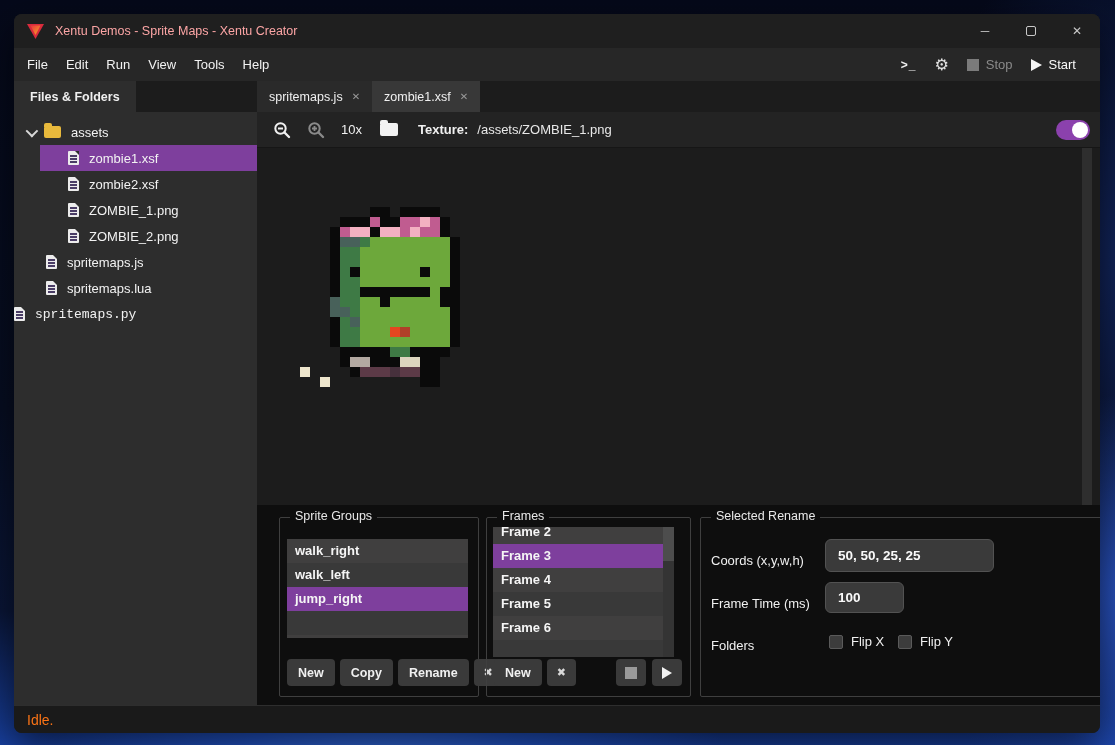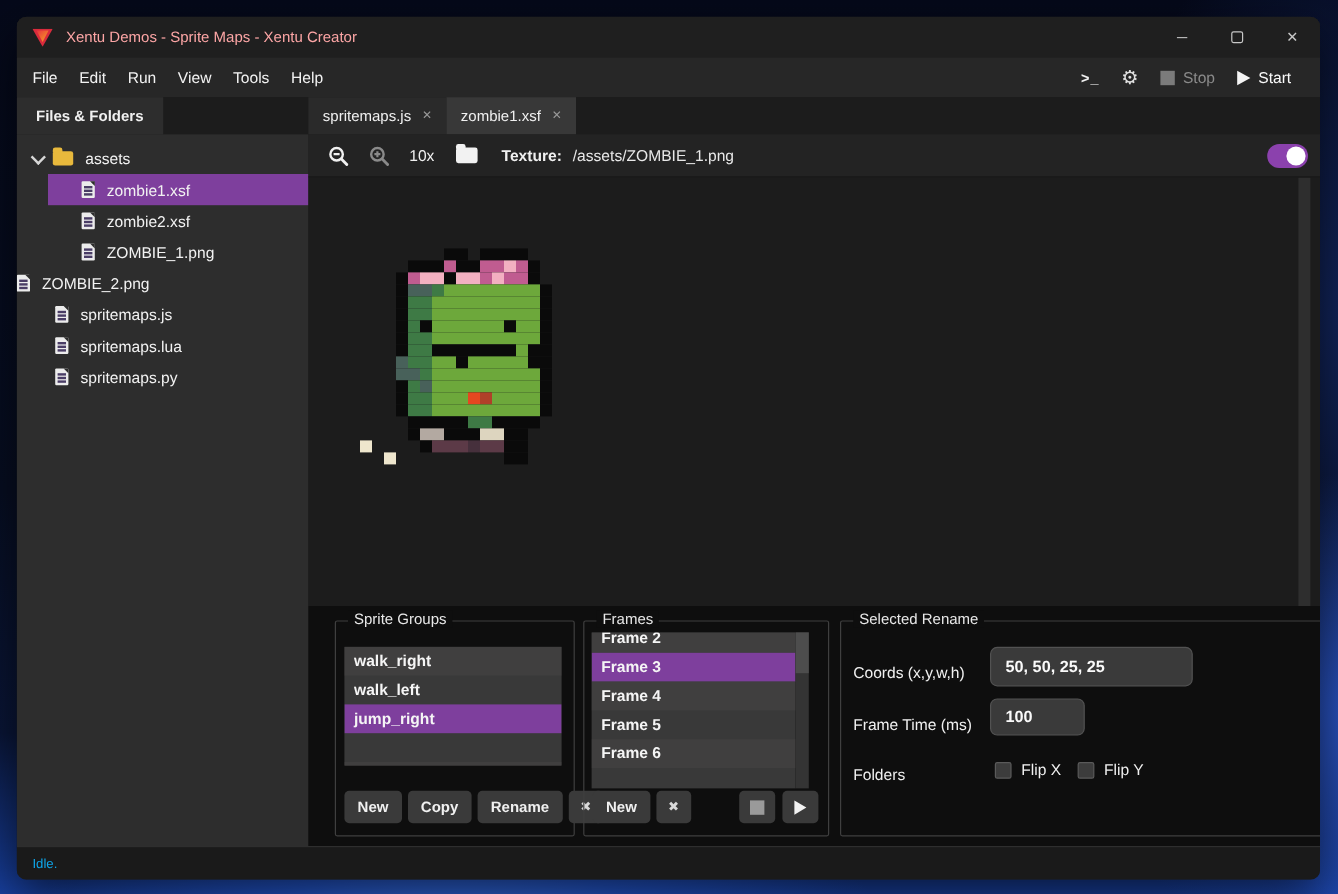--- a/index.html
+++ b/index.html
@@ -92,21 +92,21 @@
   .t-stop { width:12px; height:12px; background:#9a9a9a; }
   .t-play { width:0; height:0; border-left:10px solid #f2f2f2; border-top:6px solid transparent; border-bottom:6px solid transparent; }
   
   .form-label { position:absolute; left:10px; font-size:13px; color:#f0f0f0; }
   .input { position:absolute; background:#3a3a3a; border:1px solid #525252; border-radius:6px; font-weight:bold; font-size:13.5px; color:#fafafa; display:flex; align-items:center; padding-left:12px; }
   .checkbox { width:14px; height:14px; background:#3c3c3c; border:1px solid #5a5a5a; border-radius:2px; }
   .check-group { position:absolute; display:flex; align-items:center; gap:8px; }
   .check-lbl { font-size:13px; }
   
   .statusbar { position:absolute; left:0; bottom:0; right:0; height:28px; background:#1a1a1a; border-top:1px solid #2e2e2e; display:flex; align-items:center; }
-  .status-text { margin-left:13px; font-size:11px; color:#0ea5e9;text-align:center; }
+  .status-text { margin-left:13px; font-size:14px; color:#f97316;text-align:center; }
 </style>
 </head>
 <body>
 
 <div class="window">
 
   <div class="titlebar">
     <svg class="logo" viewBox="0 0 17 15">
       <defs>
           <linearGradient id="lg" x1="0" y1="0" x2="1" y2="1">
@@ -182,33 +182,33 @@
           <span style="margin-left: 10px;">zombie1.xsf</span>
         </div>
         <div class="tree-row" style="padding-left: 54px;">
           <span class="icon-file"></span>
           <span style="margin-left: 10px;">zombie2.xsf</span>
         </div>
         <div class="tree-row" style="padding-left: 54px;">
           <span class="icon-file"></span>
           <span style="margin-left: 10px;">ZOMBIE_1.png</span>
         </div>
-        <div class="tree-row" style="">
+        <div class="tree-row" style="padding-left: 54px;">
           <span class="icon-file"></span>
           <span style="margin-left: 10px;">ZOMBIE_2.png</span>
         </div>
         <div class="tree-row" style="padding-left: 32px;">
           <span class="icon-file"></span>
           <span style="margin-left: 10px;">spritemaps.js</span>
         </div>
         <div class="tree-row" style="padding-left: 32px;">
           <span class="icon-file"></span>
           <span style="margin-left: 10px;">spritemaps.lua</span>
         </div>
-        <div class="tree-row" style="padding-left: 32px;">
+        <div class="tree-row" style=" font-family: Liberation Mono, monospace;">
           <span class="icon-file"></span>
           <span style="margin-left: 10px;">spritemaps.py</span>
         </div>
       </div>
   </div>
 
   <div class="toolbar">
     <span class="tool-icon">
       <svg width="18" height="18" viewBox="0 0 18 18">
           <circle cx="7.5" cy="7.5" r="5.2" fill="none" stroke="#f0f0f0" stroke-width="2"></circle>

